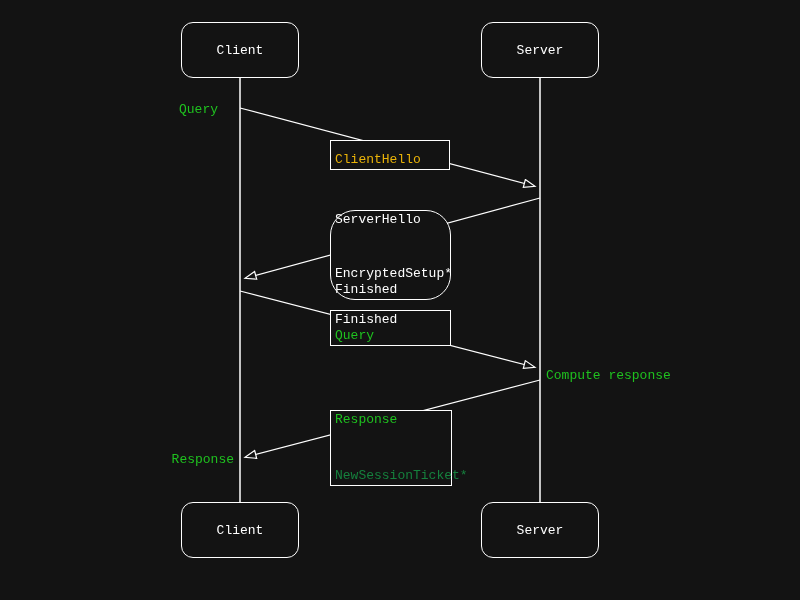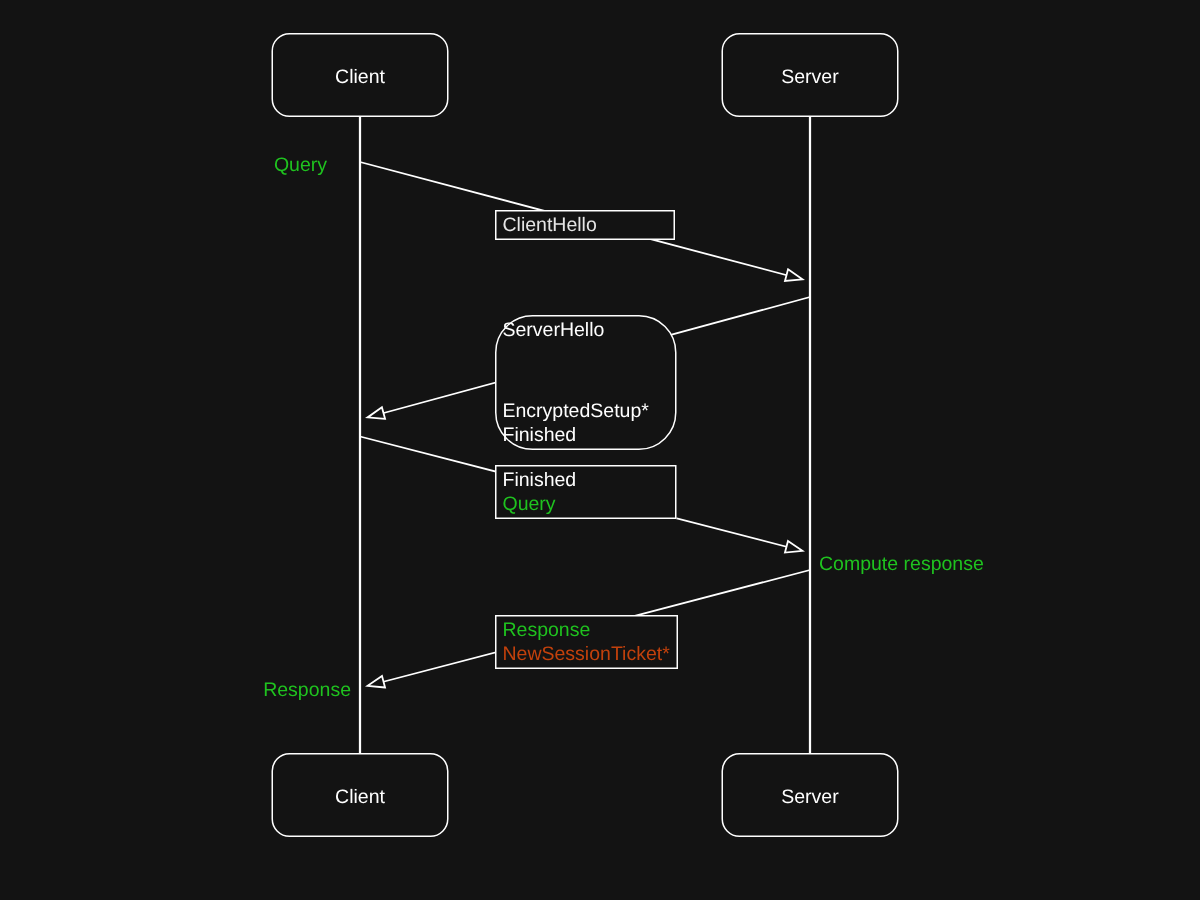--- a/index.html
+++ b/index.html
@@ -7,21 +7,21 @@
     --fg: #ffffff;
     --green: #1fc21f;
   }
   * { margin: 0; padding: 0; box-sizing: border-box; }
   html, body { background: var(--bg); }
   .canvas {
     position: relative;
     width: 800px;
     height: 600px;
     background: var(--bg);
-    font-family: Liberation Sans, sans-serif;
+    font-family: Liberation Mono, monospace;
     color: var(--fg);
     overflow: hidden;
   }
   .diagram-svg {
     position: absolute;
     left: 0; top: 0;
     width: 800px; height: 600px;
   }
   .lifeline { stroke: var(--fg); stroke-width: 1.5; }
   .msg-line { stroke: var(--fg); stroke-width: 1.2; }
@@ -87,37 +87,37 @@
   </div>
 
   <div class="actor-box" style="left:181px; top:502px;">
     <span>Client</span>
   </div>
   <div class="actor-box" style="left:481px; top:502px;">
     <span>Server</span>
   </div>
 
   <div class="msg-box" style="left:330px; top:140px; width:120px;">
-    <span style="color: #e5e5e5;">ClientHello</span>
+    <span style="color: #eab308; margin-top: 10px;">ClientHello</span>
   </div>
 
   <div class="msg-box" style="left:330px; top:210px; width:121px;border-radius:25px;">
     <span style="color: rgb(255, 255, 255);">ServerHello</span>
     <span style="color: rgb(255, 255, 255); margin-top: 38px;">EncryptedSetup*</span>
     <span style="color: rgb(255, 255, 255);">Finished</span>
   </div>
 
   <div class="msg-box" style="left:330px; top:310px; width:121px;">
     <span style="color: rgb(255, 255, 255);">Finished</span>
     <span style="color: rgb(31, 194, 31);">Query</span>
   </div>
 
   <div class="msg-box" style="left:330px; top:410px; width:122px;">
     <span style="color: rgb(31, 194, 31);">Response</span>
-    <span style="color: #c2410c;">NewSessionTicket*</span>
+    <span style="color: #15803d; margin-top: 40px;">NewSessionTicket*</span>
   </div>
 
   <div class="annotation right-aligned" style="left: 140px; top: 102px; width: 78px; color: rgb(31, 194, 31);">Query</div>
 
   <div class="annotation" style="left: 546px; top: 368px; color: rgb(31, 194, 31);">Compute response</div>
 
   <div class="annotation right-aligned" style="left: 156px; top: 452px; width: 78px; color: rgb(31, 194, 31);">Response</div>
 
 </div>
 

